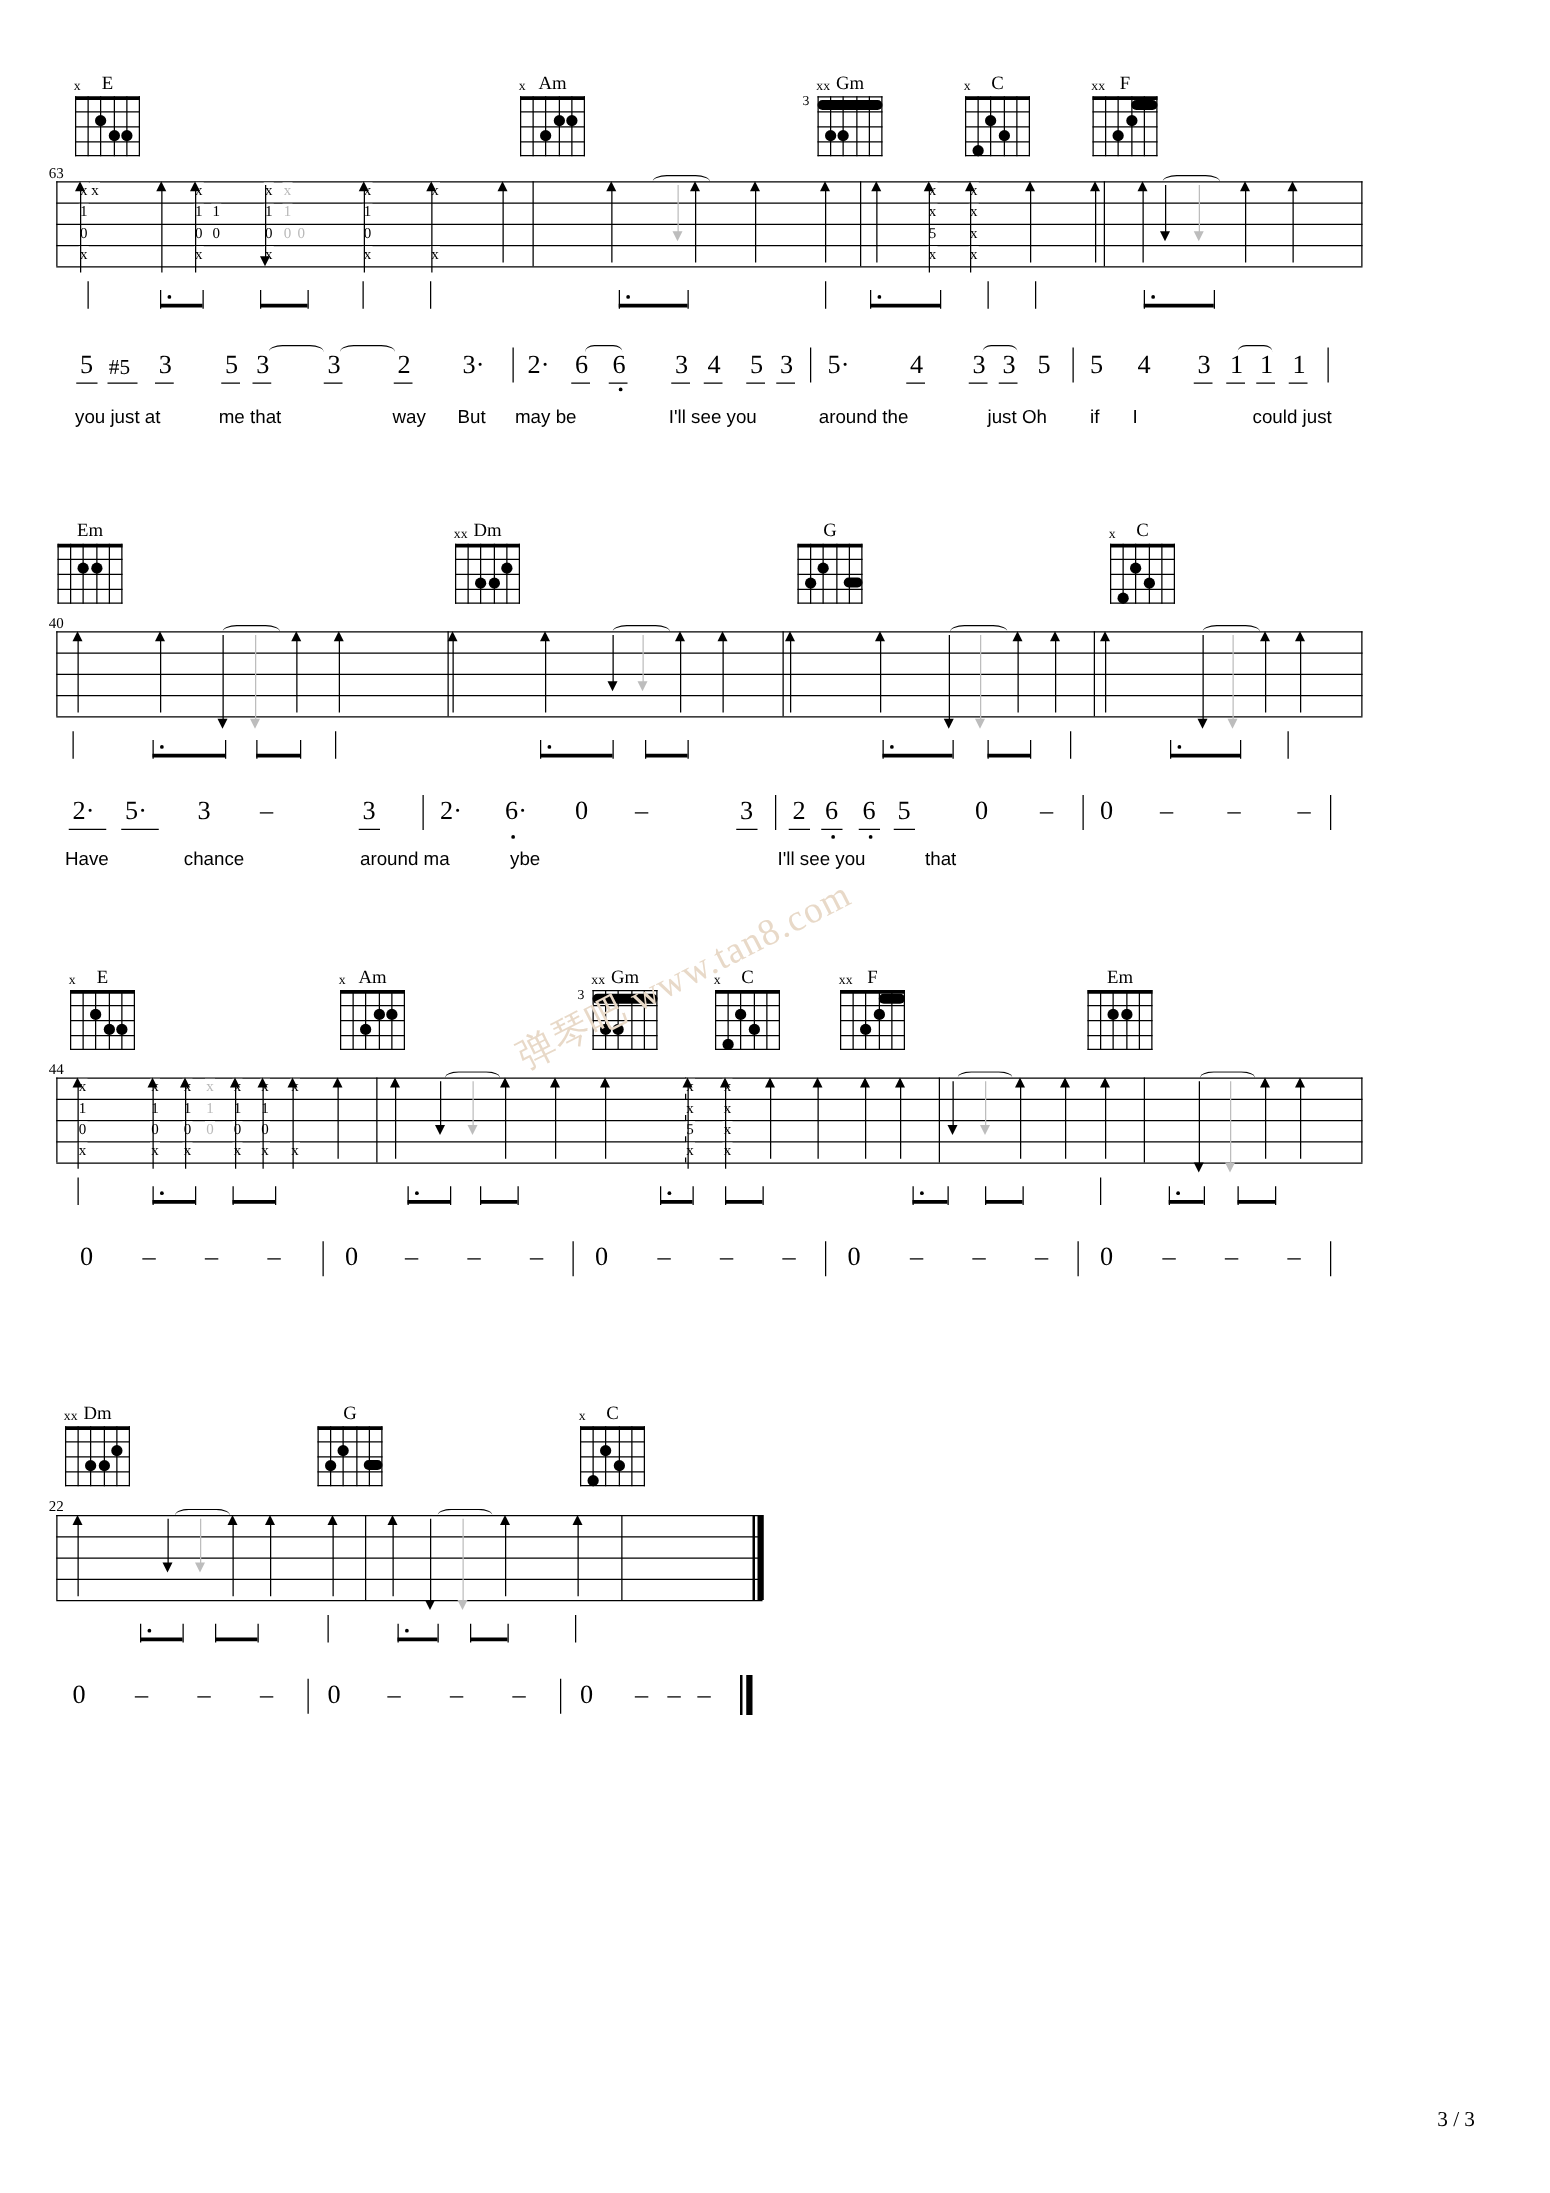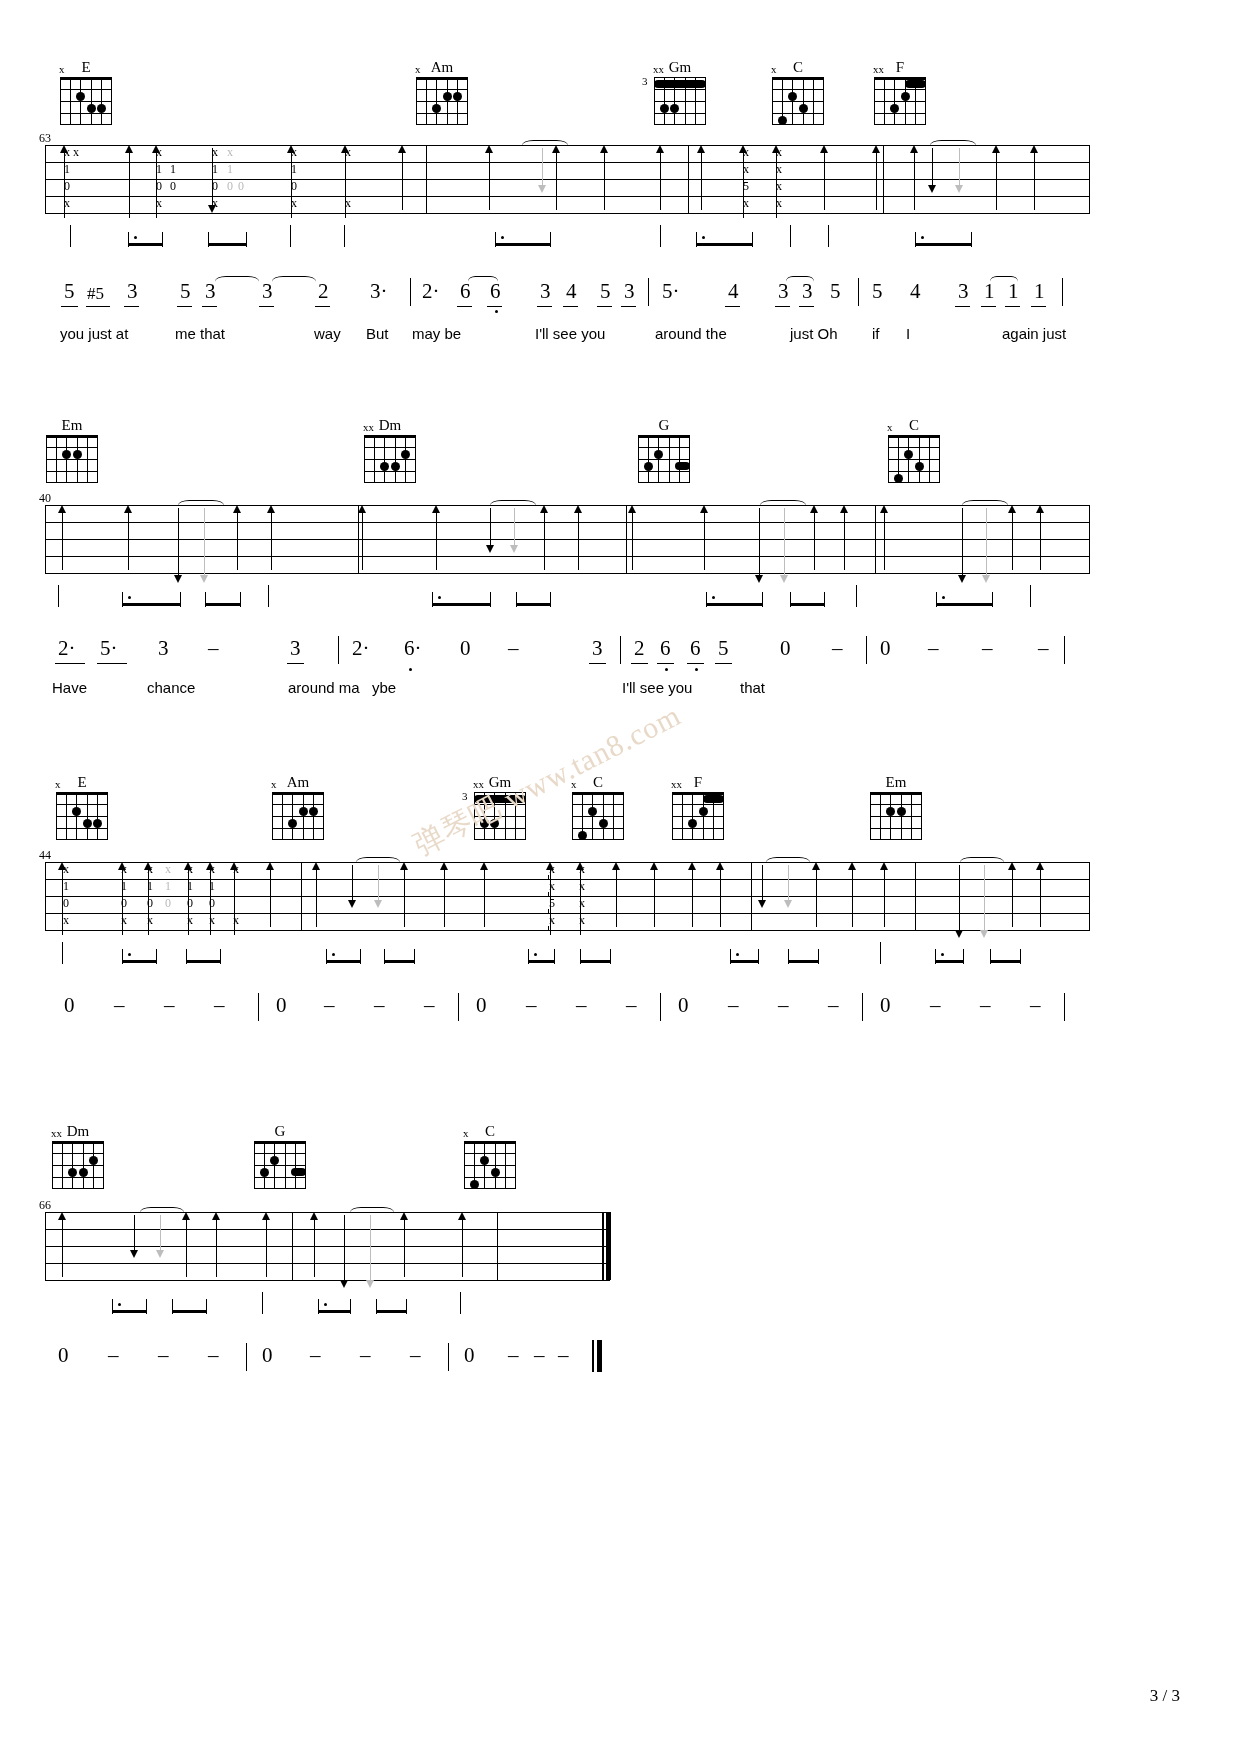--- a/index.html
+++ b/index.html
@@ -425,21 +425,21 @@
     <div class="lyric" style="left:60px;top:326px;">you just at</div>
     <div class="lyric" style="left:175px;top:326px;">me that</div>
     <div class="lyric" style="left:314px;top:326px;">way</div>
     <div class="lyric" style="left:366px;top:326px;">But</div>
     <div class="lyric" style="left:412px;top:326px;">may be</div>
     <div class="lyric" style="left:535px;top:326px;">I'll see you</div>
     <div class="lyric" style="left:655px;top:326px;">around the</div>
     <div class="lyric" style="left:790px;top:326px;">just Oh</div>
     <div class="lyric" style="left:872px;top:326px;">if</div>
     <div class="lyric" style="left:906px;top:326px;">I</div>
-    <div class="lyric" style="left:1002px;top:326px;">again just</div>
+    <div class="lyric" style="left:1002px;top:326px;">could just</div>
   </div>
 
   <div class="system" style="top:0;">
     <div class="chord" style="left:42px;top:418px;">
       <div class="name">Em</div>
       <div class="grid">
         <div class="nut"></div>
         <div class="h" style="top:12px"></div>
           <div class="h" style="top:24px"></div>
         <div class="h" style="top:36px"></div>
@@ -696,21 +696,21 @@
 
     <div class="jp" style="left:880px;top:638px;">0</div>
     <div class="jp" style="left:928px;top:638px;">–</div>
     <div class="jp" style="left:982px;top:638px;">–</div>
     <div class="jp" style="left:1038px;top:638px;">–</div>
     <div class="barline" style="left:1064px;top:636px;height:28px;"></div>
 
     <div class="lyric" style="left:52px;top:680px;">Have</div>
     <div class="lyric" style="left:147px;top:680px;">chance</div>
     <div class="lyric" style="left:288px;top:680px;">around ma</div>
-    <div class="lyric" style="left:372px;top:680px;">ybe</div>
+    <div class="lyric" style="left:408px;top:680px;">ybe</div>
     <div class="lyric" style="left:622px;top:680px;">I'll see you</div>
     <div class="lyric" style="left:740px;top:680px;">that</div>
   </div>
 
   <div class="system" style="top:0;">
     <div class="chord" style="left:52px;top:775px;">
       <div class="name">E</div>
       <div class="grid">
         <div class="mark" style="left:-1px;">x</div>
         <div class="nut"></div>
@@ -1134,21 +1134,21 @@
       <div class="line" style="top:17px;width:565px;"></div>
       <div class="line" style="top:34px;width:565px;"></div>
       <div class="line" style="top:51px;width:565px;"></div>
       <div class="line" style="top:68px;width:565px;"></div>
       <div class="bar" style="left:0;top:0;height:68px;"></div>
       <div class="bar" style="left:247px;top:0;height:68px;"></div>
       <div class="bar" style="left:452px;top:0;height:68px;"></div>
     </div>
     <div class="endbar1" style="left:602px;top:1212px;height:68px;"></div>
     <div class="endbar2" style="left:606px;top:1212px;height:68px;"></div>
-    <div class="measnum" style="left:39px;top:1198px;">66</div>
+    <div class="measnum" style="left:39px;top:1198px;">22</div>
 
     <div>
         <div class="head-up" style="left:58px;top:1212px;"></div>
         <div class="stroke" style="left:62px;top:1217px;height:60px;"></div>
       </div>
     <div class="slur" style="left:140px;top:1207px;width:44px;"></div>
     <div>
         <div class="head-dn" style="left:130px;top:1250px;"></div>
         <div class="stroke" style="left:134px;top:1215px;height:38px;"></div>
       </div>

